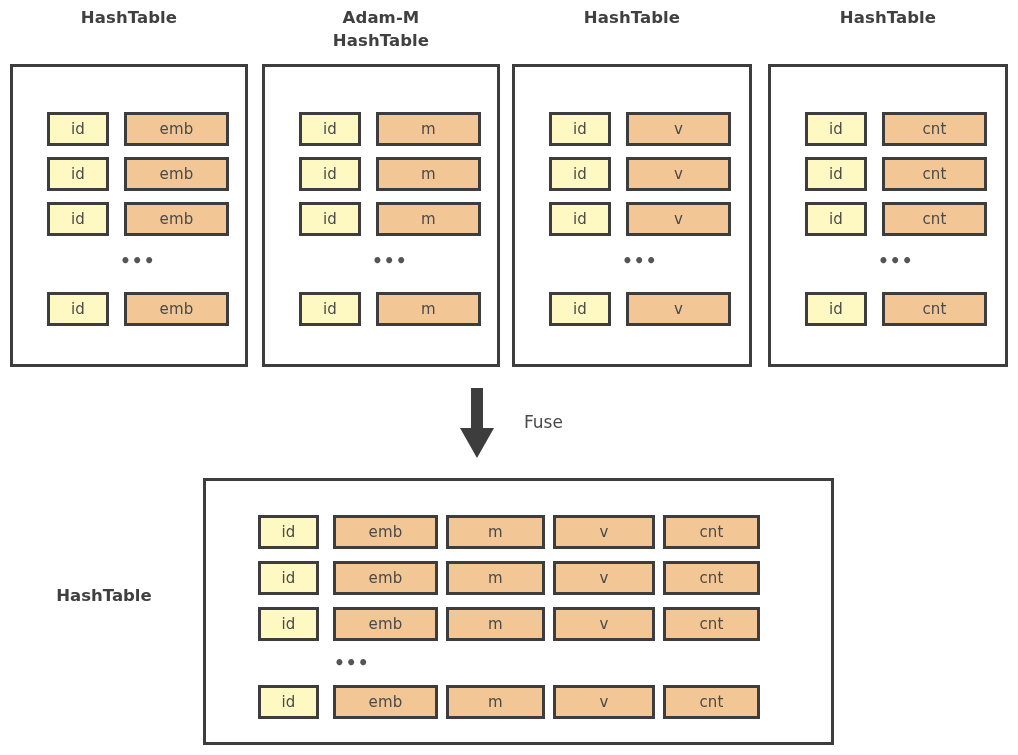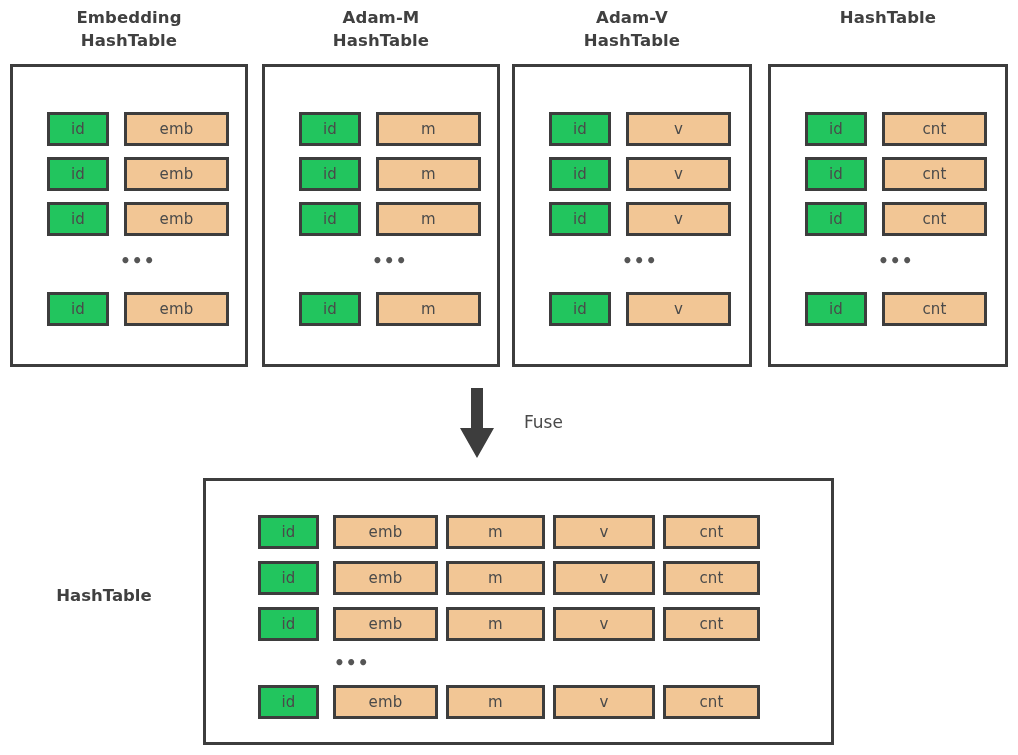--- a/index.html
+++ b/index.html
@@ -52,21 +52,21 @@
     height: 34px;
     display: flex;
     align-items: center;
     justify-content: center;
     font-size: 15px;
     color: #4a4a4a;
     font-family: "DejaVu Sans", "Liberation Sans", sans-serif;
     letter-spacing: 0.2px;
   }
   .cell.key {
-    background: #22c55e;
+    background: #fef9c3;
     text-align: center;
   }
   .cell.val {
     background: #f2c695;
   }
 
   
   .ellipsis {
     position: absolute;
     font-size: 17px;
@@ -105,21 +105,20 @@
     color: #404040;
   }
   .fusion-label .tl-line { display: block; }
 </style>
 </head>
 <body>
 
 <div id="canvas">
 
   <div class="table-title" style="left:10px; top:6px; width:238px;">
-    <span class="tl-line">Embedding</span>
     <span class="tl-line">HashTable</span>
   </div>
   <div class="panel" style="left:10px; top:64px; width:238px; height:303px;">
     <div class="row" style="left:34px; top:45px;">
       <div class="cell key" style="width:62px;">id</div>
       <div class="cell val" style="width:105px; margin-left:15px;">emb</div>
     </div>
     <div class="row" style="left:34px; top:90px;">
       <div class="cell key" style="width:62px;">id</div>
       <div class="cell val" style="width:105px; margin-left:15px;">emb</div>
@@ -153,21 +152,20 @@
       <div class="cell val" style="width:105px; margin-left:15px;">m</div>
     </div>
     <div class="ellipsis" style="left:107px; top:189px;">•••</div>
     <div class="row" style="left:34px; top:225px;">
       <div class="cell key" style="width:62px;">id</div>
       <div class="cell val" style="width:105px; margin-left:15px;">m</div>
     </div>
   </div>
 
   <div class="table-title" style="left:512px; top:6px; width:240px;">
-    <span class="tl-line">Adam-V</span>
     <span class="tl-line">HashTable</span>
   </div>
   <div class="panel" style="left:512px; top:64px; width:240px; height:303px;">
     <div class="row" style="left:34px; top:45px;">
       <div class="cell key" style="width:62px;">id</div>
       <div class="cell val" style="width:105px; margin-left:15px;">v</div>
     </div>
     <div class="row" style="left:34px; top:90px;">
       <div class="cell key" style="width:62px;">id</div>
       <div class="cell val" style="width:105px; margin-left:15px;">v</div>

